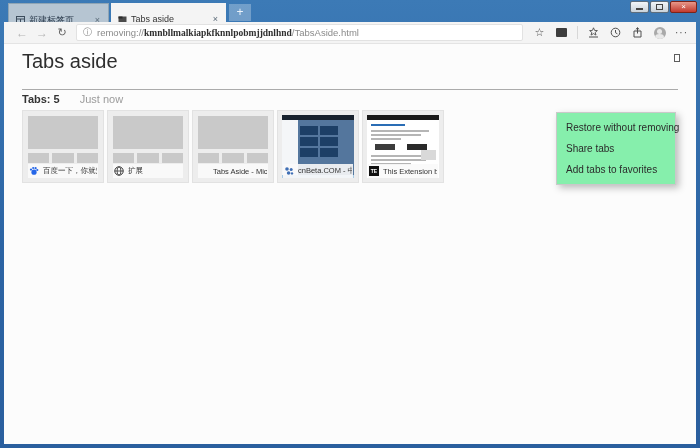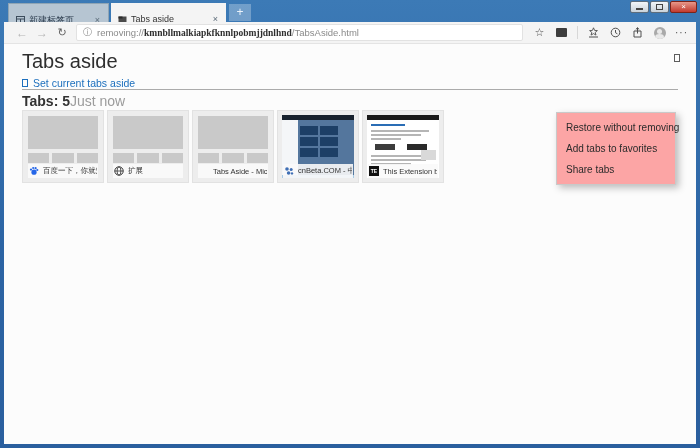--- a/index.html
+++ b/index.html
@@ -47,21 +47,21 @@
   .avatar-circle:after { content:""; position:absolute; left:1.5px; top:7.5px; width:9px; height:6px; border-radius:50%; background:#e8e8e8; }
   .more-dots { font-size:10px; color:#4f4f4f; letter-spacing:1px; }
 
   
   .page { position:relative; height:calc(100% - 22px); background:#fcfcfc; }
   .page-title { position:absolute; left:18px; top:6px; font-size:20px; font-weight:400; color:#2e2e2e; }
   .setaside-link { position:absolute; left:18px; top:33px; display:flex; align-items:center; gap:5px;
     font-size:10.5px; color:#1c6fbd; cursor:pointer; }
   .box-glyph { display:inline-block; width:6px; height:8px; border:1px solid currentColor; }
   .divider { position:absolute; left:18px; right:18px; top:45px; border-top:1px solid #ababab; }
-  .info-row { position:absolute; left:18px; top:49px; font-size:14px; display:flex; gap:0; align-items:baseline;justify-content:flex-end; }
+  .info-row { position:absolute; left:18px; top:49px; font-size:11px; display:flex; gap:20px; align-items:baseline;justify-content:flex-end; }
   .tabs-count { font-weight:bold; color:#333; }
   .saved-time { color:#9b9b9b; }
   .collapse-icon { position:absolute; top:10px; right:16px; color:#5d5d5d; }
   .restore-row { position:absolute; top:46px; right:8px; display:flex; align-items:center; gap:7px; }
   .restore-link { font-size:10.5px; color:#1c6fbd; cursor:pointer; }
   .restore-more-btn { width:18px; height:16px; background:#d8d8d8; border:2px solid #6f6f6f;
     display:flex; align-items:center; justify-content:center; color:#444; }
   .dismiss-icon { color:#5d5d5d; }
 
   
@@ -87,21 +87,21 @@
   .cn-tiles span { width:18px; height:9px; background:#1d3f66; }
   .cn-bottom { position:absolute; bottom:0; left:0; right:0; height:3px; background:#a8cbe4; }
   
   .ar-top { height:5px; background:#191919; }
   .ar-line { position:absolute; height:2px; background:#b5b5b5; }
   .ar-link { background:#2a6db5; }
   .ar-btn { position:absolute; width:20px; height:6px; background:#3c3c3c; }
   .ar-imgbox { position:absolute; width:15px; height:10px; background:#d9d9d9; }
 
   
-  .menu { position:absolute; top:68px; right:20px; width:120px; background:#fca5a5;
+  .menu { position:absolute; top:68px; right:20px; width:120px; background:#86efac;
     border:1px solid #c9c9c9; box-shadow:3px 3px 7px rgba(0,0,0,0.25); padding:4px 0; z-index:5; }
   .menu-item { font-size:10px; color:#2b2b2b; padding:5px 9px; white-space:nowrap; cursor:pointer; }
 </style>
 </head>
 <body>
 
 <div class="window">
 
   <div class="titlebar">
     <div class="tab tab-inactive">
@@ -174,24 +174,20 @@
         </span>
         <span class="tb-icon">
             <span class="avatar-circle"></span>
           </span>
         <span class="tb-icon more-dots">···</span>
       </div>
     </div>
 
     <div class="page">
       <div class="page-title">Tabs aside</div>
-      <div class="setaside-link">
-        <span class="box-glyph"></span>
-        <span>Set current tabs aside</span>
-      </div>
       <span class="box-glyph collapse-icon"></span>
       <div class="divider"></div>
 
       <div class="info-row">
         <span class="tabs-count">Tabs: 5</span>
         <span class="saved-time">Just now</span>
       </div>
 
 
       <div class="cards">
@@ -300,19 +296,19 @@
           <div class="card-label">
             <span class="fav fav-te">TE</span>
             <span class="card-title">This Extension brings</span>
           </div>
         </div>
 
       </div>
 
       <div class="menu">
         <div class="menu-item">Restore without removing</div>
+        <div class="menu-item">Share tabs</div>
         <div class="menu-item">Add tabs to favorites</div>
-        <div class="menu-item">Share tabs</div>
       </div>
 
     </div>
   </div>
 </div>
 
 </body></html>

